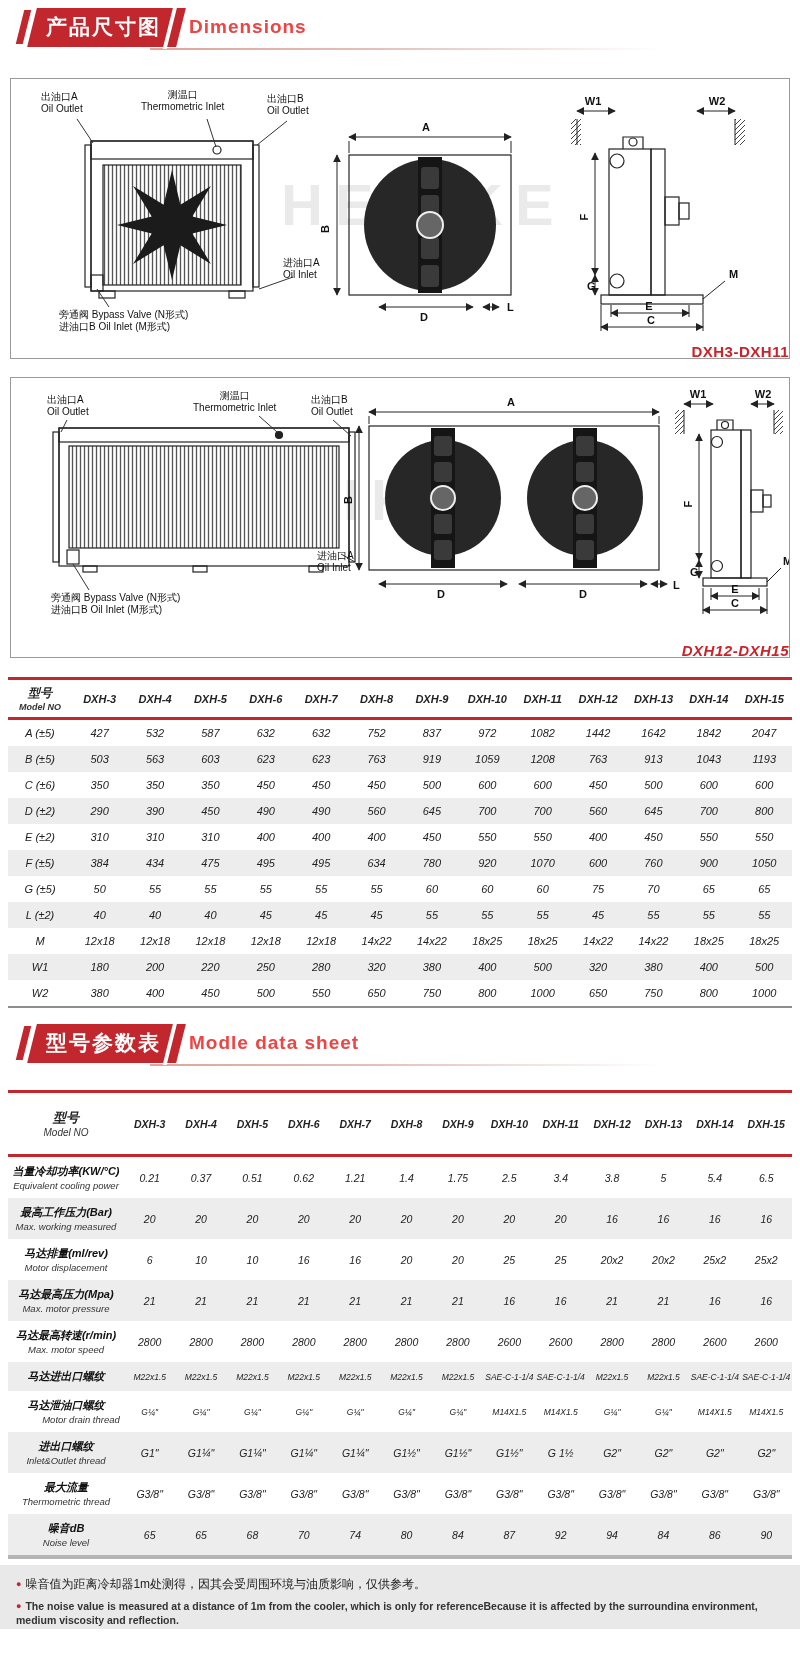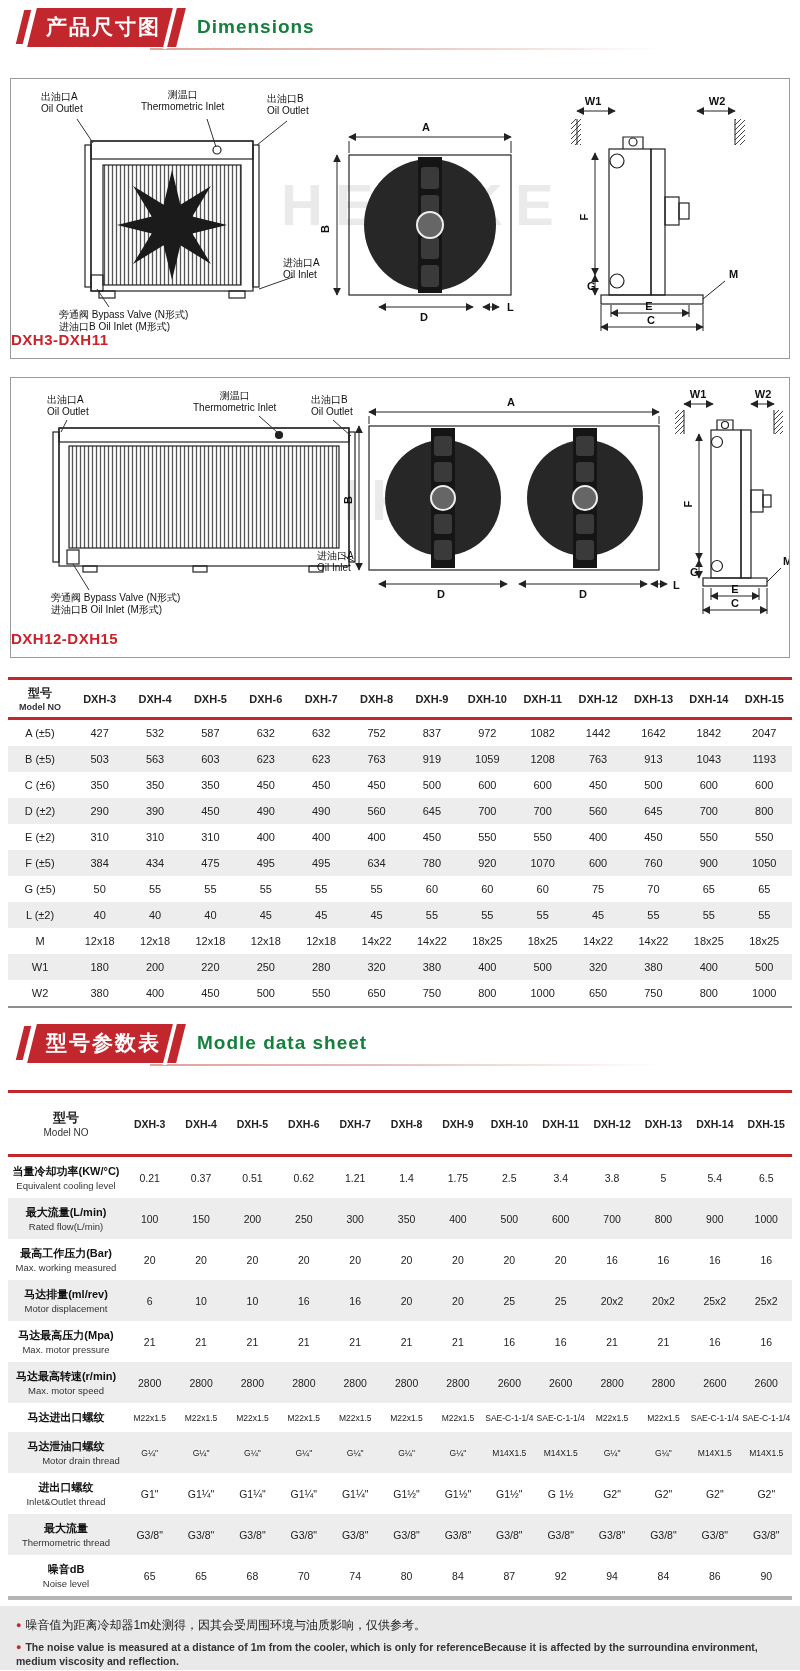--- a/index.html
+++ b/index.html
@@ -11,39 +11,39 @@
 
   
   .sec-head { display: flex; align-items: center; height: 38px; margin: 8px 14px 0 20px; }
   .sliver { width: 7px; height: 34px; background: #c1272d; transform: skewX(-14deg); margin-right: 5px; }
   .rib {
     position: relative; background: #c1272d; color: #fff; transform: skewX(-14deg);
     padding: 5px 20px 6px 14px; font-size: 21px; font-weight: bold; letter-spacing: 2px;
   }
   .rib::before { content: ''; position: absolute; right: 9px; top: -2px; bottom: -2px; width: 4px; background: #fff; }
   .rib-txt { display: inline-block; transform: skewX(14deg); }
-  .sec-en { margin-left: 16px; font-size: 19px; font-weight: bold; color: #15803d; letter-spacing: 1px; }
+  .sec-en { margin-left: 8px; font-size: 19px; font-weight: bold; color: #ef4444; letter-spacing: 1px; }
   .grad { height: 2px; margin: 2px 10px 0 150px;
     background: linear-gradient(90deg, #dfa49b 0%, #e3c0ba 35%, rgba(255,255,255,0) 80%); }
 
   
   .diagram-box { position: relative; border: 1px solid #9a9a9a; margin: 0 10px; height: 281px; background: #fff; overflow: hidden; }
   .box1 { margin-top: 28px; }
   .box2 { margin-top: 18px; }
   .wm { position: absolute; font-size: 58px; font-weight: bold; color: #000; opacity: 0.08; letter-spacing: 12px; pointer-events: none; }
   .wm1 { left: 270px; top: 92px; }
   .wm2 { left: 180px; top: 88px; }
   .diagram-box svg { position: absolute; left: 0; top: 0; }
   svg text { font-family: "Liberation Sans", "DejaVu Sans", sans-serif; font-size: 11px; font-weight: bold; fill: #111; }
   .co { position: absolute; font-size: 10px; font-weight: normal; color: #111; line-height: 1.2; }
-  .caption { position: absolute; left: 0; right: 0; text-align: left; color: #cc2229; font-weight: bold; font-size: 15px; letter-spacing: 0.5px; }
-  .cap1 { top: 252px; } .cap2 { top: 252px; }
+  .caption { position: absolute; left: 0; right: 0; text-align: right; color: #cc2229; font-weight: bold; font-size: 15px; letter-spacing: 0.5px; margin-top: 12px; }
+  .cap1 { top: 252px; } .cap2 { top: 252px; font-style: italic; }
 
   
-  table { border-collapse: collapse; table-layout: fixed; width: 784px; margin-left: 8px; }
+  table { border-collapse: collapse; table-layout: fixed; width: 784px; margin-left: 8px; font-style: italic; }
   th, td { text-align: center; font-weight: normal; }
   #dim-table { margin-top: 19px; }
   #dim-table thead th { border-top: 3px solid #c1272d; border-bottom: 3px solid #c1272d; padding: 5px 0; }
   #dim-table thead .zh { font-size: 12px; font-weight: bold; }
   #dim-table thead .en { font-size: 9px; font-weight: bold; color: #333; }
   #dim-table th.model { font-size: 11px; font-weight: bold; }
   #dim-table td { font-size: 11px; color: #222; padding: 7px 0; }
   #dim-table .lbl-col { width: 64px; }
   #dim-table tbody tr:nth-child(even) { background: #ededed; }
   #dim-table tbody tr:last-child td { border-bottom: 2px solid #8d8d8d; }
@@ -584,57 +584,38 @@
           <th class="model">DXH-12</th>
           <th class="model">DXH-13</th>
           <th class="model">DXH-14</th>
           <th class="model">DXH-15</th>
         </tr>
       </thead>
       <tbody>
         <tr>
           <td class="lbl-col">
             <div class="zh">当量冷却功率(KW/°C)</div>
-            <div class="en">Equivalent cooling level</div>
+            <div class="en">Equivalent cooling power</div>
           </td>
           <td>0.21</td>
           <td>0.37</td>
           <td>0.51</td>
           <td>0.62</td>
           <td>1.21</td>
           <td>1.4</td>
           <td>1.75</td>
           <td>2.5</td>
           <td>3.4</td>
           <td>3.8</td>
           <td>5</td>
           <td>5.4</td>
           <td>6.5</td>
         </tr>
         <tr>
           <td class="lbl-col">
-            <div class="zh">最大流量(L/min)</div>
-            <div class="en">Rated flow(L/min)</div>
-          </td>
-          <td>100</td>
-          <td>150</td>
-          <td>200</td>
-          <td>250</td>
-          <td>300</td>
-          <td>350</td>
-          <td>400</td>
-          <td>500</td>
-          <td>600</td>
-          <td>700</td>
-          <td>800</td>
-          <td>900</td>
-          <td>1000</td>
-        </tr>
-        <tr>
-          <td class="lbl-col">
             <div class="zh">最高工作压力(Bar)</div>
             <div class="en">Max. working measured</div>
           </td>
           <td>20</td>
           <td>20</td>
           <td>20</td>
           <td>20</td>
           <td>20</td>
           <td>20</td>
           <td>20</td>

